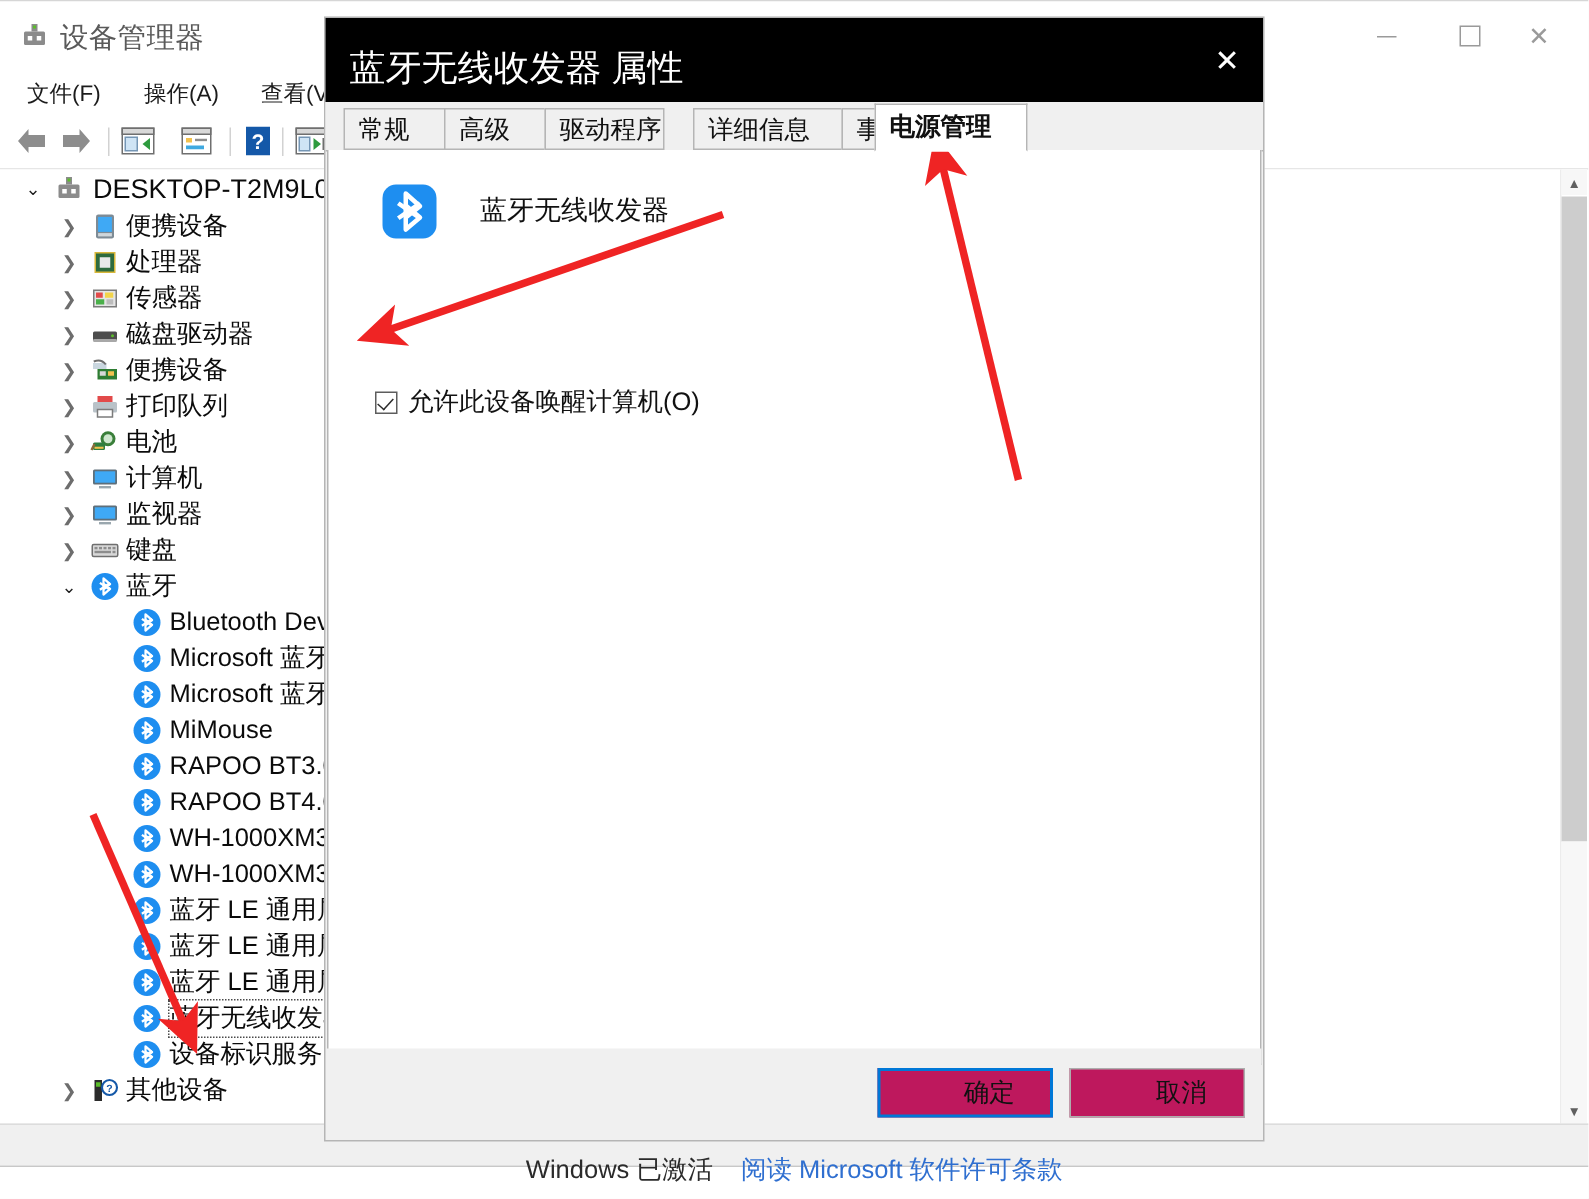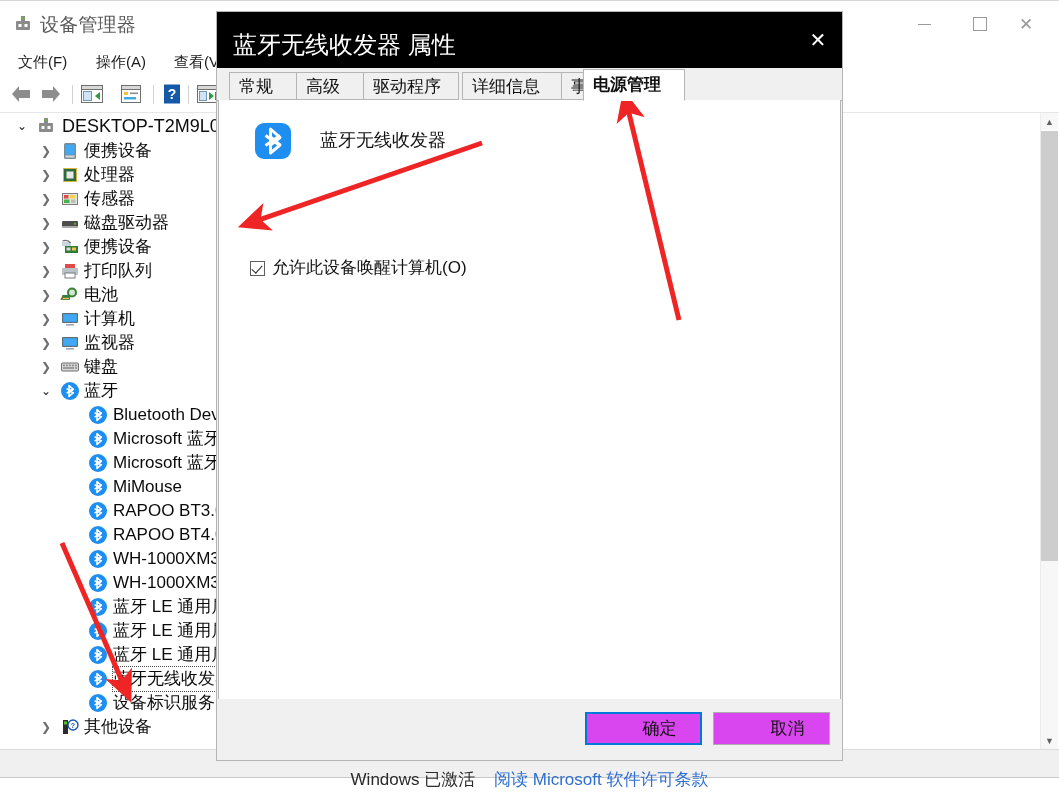--- a/index.html
+++ b/index.html
@@ -174,21 +174,21 @@
     border-width: 0 1.6px 1.6px 0; transform: rotate(42deg);
   }
   .cb-label { line-height: 18px; }
 
   .dlg-footer {
     position: absolute; left: 1px; bottom: 1px; width: 623px; height: 60px;
     background: #f0f0f0;
   }
   .dlg-btn {
     position: absolute; top: 13px; height: 33px; width: 117px;
-    background: #d946ef; border: 1px solid #adadad;
+    background: #be185d; border: 1px solid #adadad;
     font-size: 17px; color: #111; cursor: default;
     display: flex; align-items: center; justify-content: center;
     box-sizing: border-box; font-family: "Liberation Sans", sans-serif; padding-left: 32px;
   }
   .dlg-btn.default { border: 2px solid #0078d7; }
   .btn-ok { right: 139px; }
   .btn-cancel { right: 11px; }
 
   
   .annot { position: absolute; left: 0; top: 0; width: 1059px; height: 799px;
@@ -611,21 +611,21 @@
     <div class="dlg-title">
       <div class="dlg-title-text">蓝牙无线收发器 属性</div>
       <div class="dlg-close">
         <span>✕</span>
       </div>
     </div>
 
     <div class="dlg-tabstrip">
       <div class="tab" style="left:12px;width:68px">常规</div>
       <div class="tab" style="left:79px;width:68px">高级</div>
-      <div class="tab" style="left:146px;width:96px">驱动程序</div>
+      <div class="tab" style="left:146px;width:80px">驱动程序</div>
       <div class="tab" style="left:245px;width:100px">详细信息</div>
       <div class="tab" style="left:344px;width:68px">事件</div>
       <div class="tab active" style="left:366px;width:102px">电源管理</div>
     </div>
 
     <div class="dlg-page">
       <span class="dev-head-icon">
         <svg width="40" height="42" viewBox="0 0 40 42">
           <rect x="2" y="3" width="36" height="36" rx="9" fill="#1e8ef0"></rect>
           <path d="M17.5 9 L27 17.5 L17.5 25 L17.5 9 Z M17.5 17 L27 25 L17.5 33 L17.5 17 Z" fill="none" stroke="#ffffff" stroke-width="3" stroke-linejoin="round"></path>

